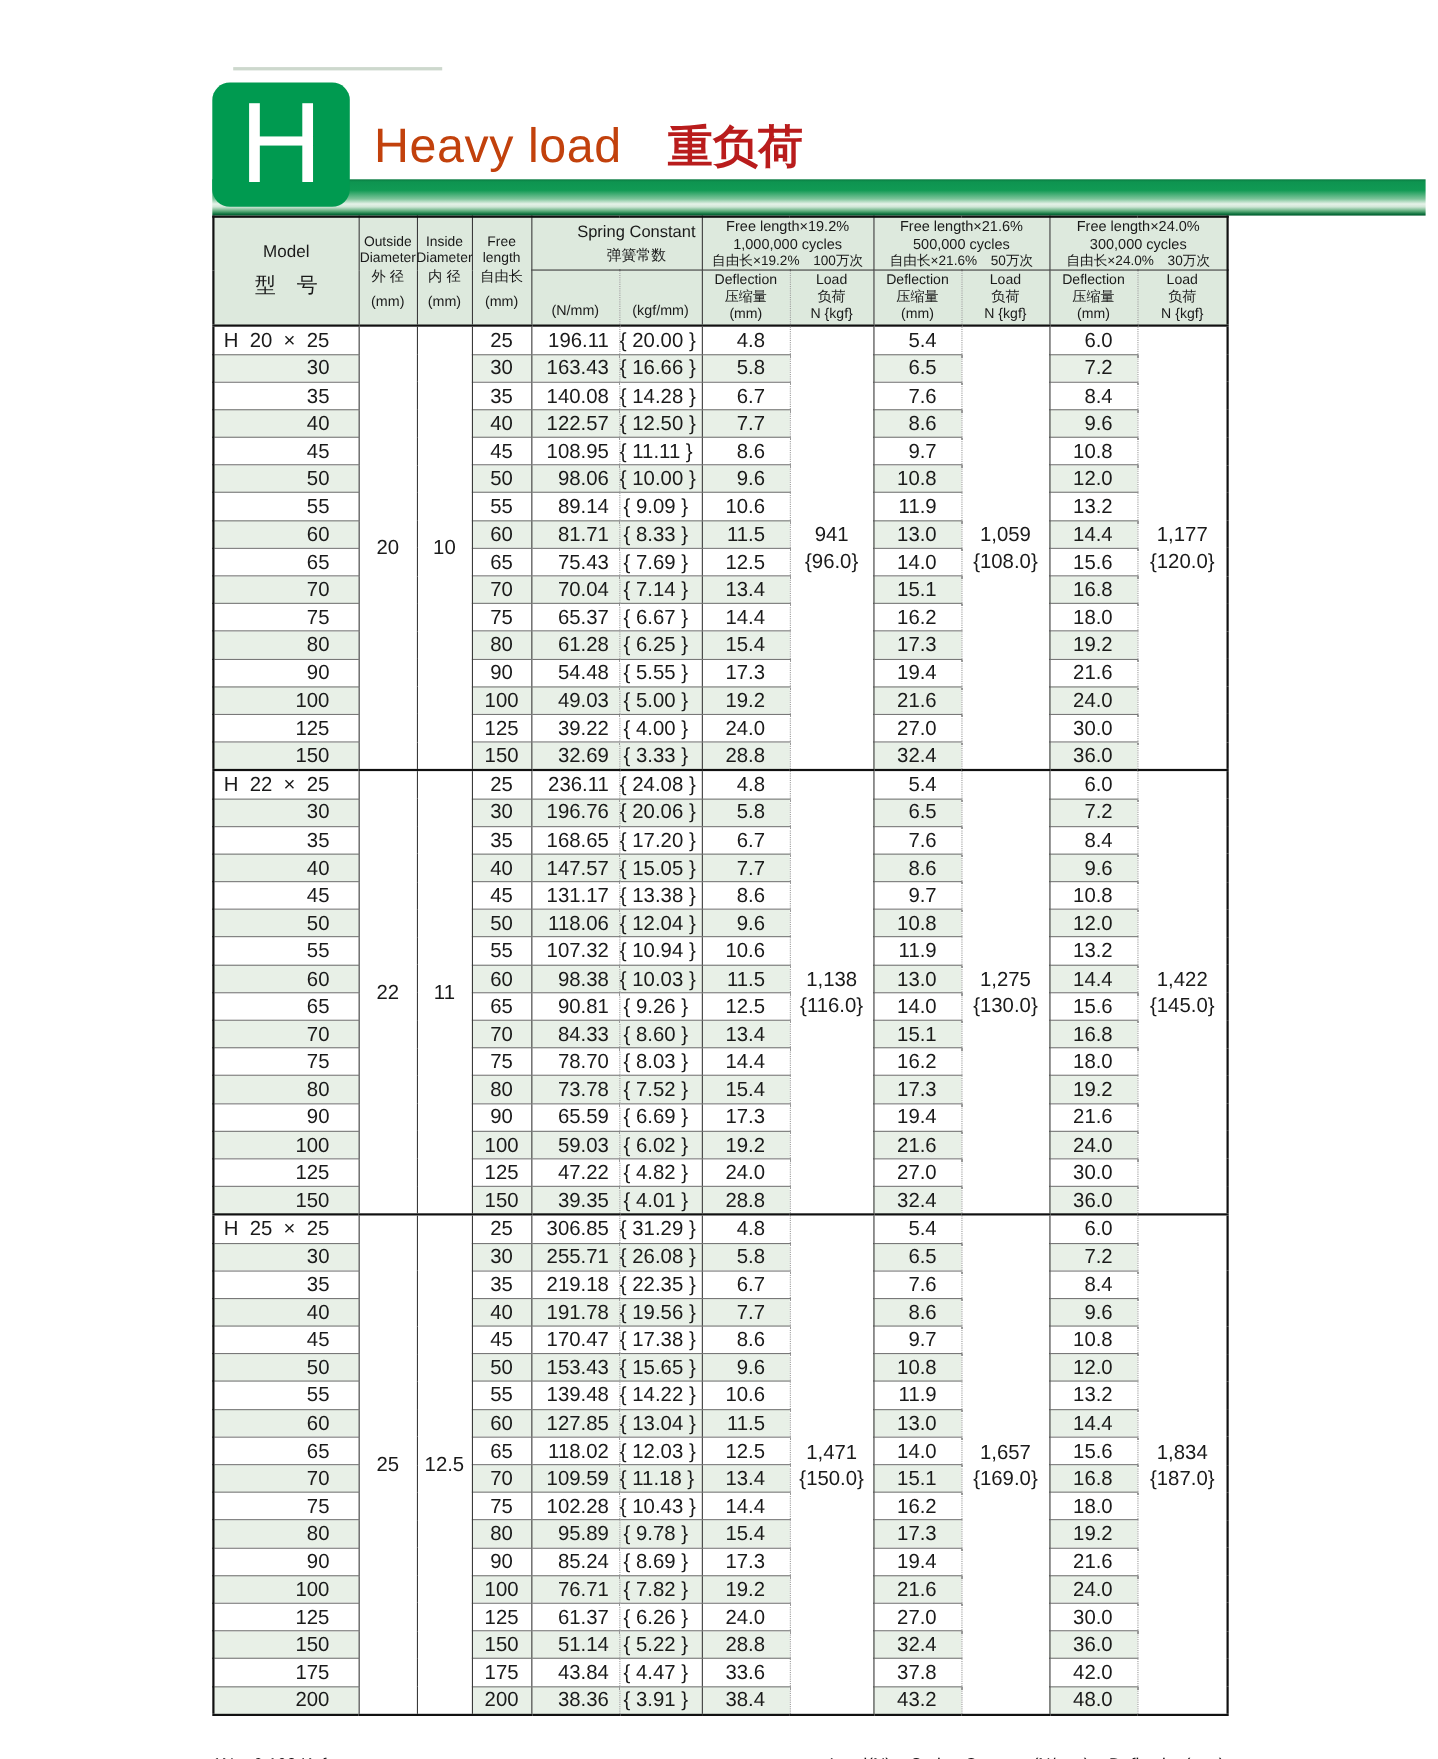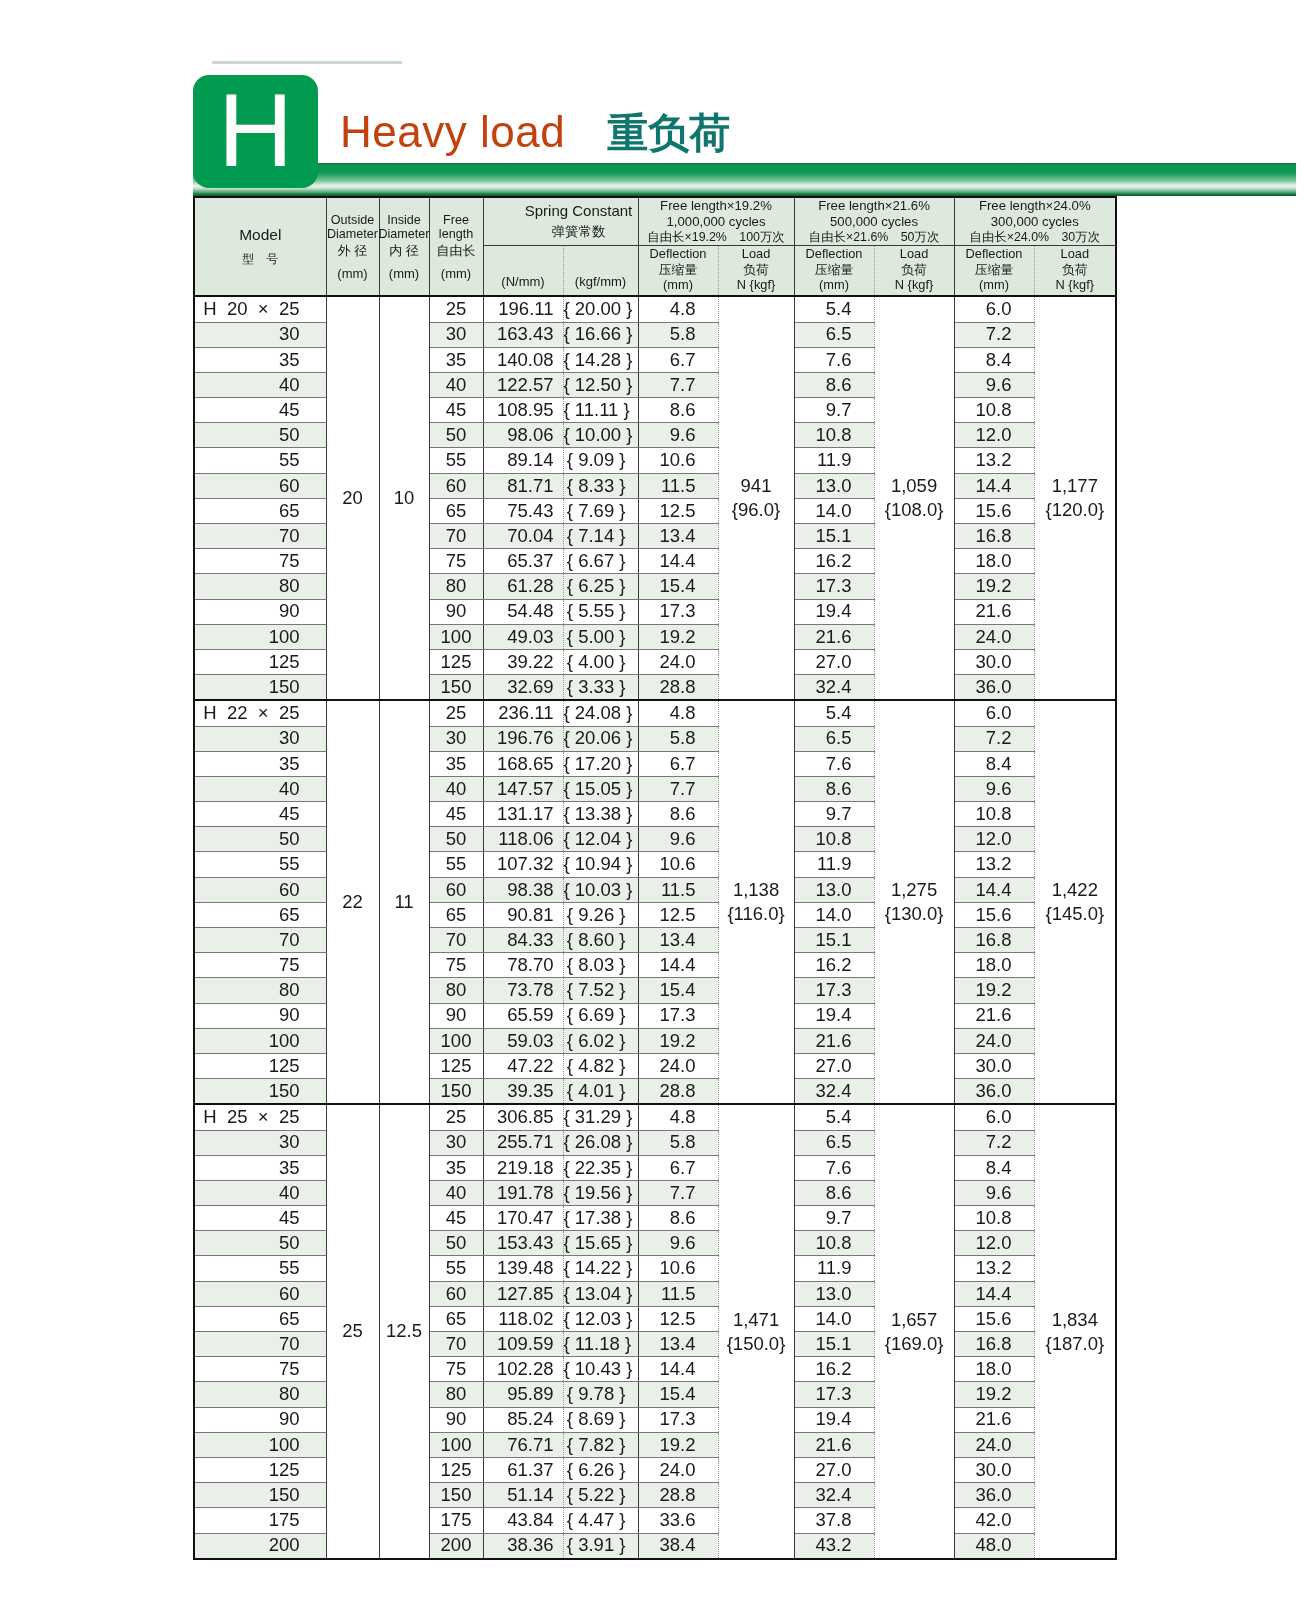--- a/index.html
+++ b/index.html
@@ -15,37 +15,37 @@
     background:linear-gradient(180deg,#0b7a41 0%,#0e9450 7%,#119a54 30%,#7dc49a 54%,#e6f2e9 68%,#cfe6d6 76%,#5aaa78 88%,#0a6f3b 96%,#085c31 100%);
   }
   .badge {
     position:absolute; left:193px; top:75px; width:125px; height:113px;
     background:#009a50; border-radius:16px;
     display:flex; align-items:center; justify-content:center; z-index:2;
   }
   .badge-letter { color:#fff; font-size:104px; line-height:1; transform:translateY(-2px); }
   .titles { position:absolute; left:340px; top:106px; display:flex; align-items:baseline; gap:42px; z-index:2; }
   .title-en { font-size:44px; letter-spacing:0.5px; color:#c2410c; }
-  .title-zh { font-size:41px; font-weight:600; color:#0f766e; }
+  .title-zh { font-size:41px; font-weight:600; color:#b91c1c; }
 
   
   table.spring-table {
     position:absolute; left:193px; top:196px; width:922px;
     border-collapse:collapse; table-layout:fixed;
     border:2.5px solid #111;
   }
   th, td { padding:0; margin:0; }
   thead th { background:#dde9dd; font-weight:400; }
   tr.tier1 { height:46px; }
   tr.tier2 { height:45px; }
 
   .th-span { border-bottom:2px solid #111; }
   .h-model { border-right:1px solid #3a3a3a; }
   .h-model .l1 { font-size:15.5px; }
-  .h-model .l2 { font-size:12px; margin-top:7px; }
+  .h-model .l2 { font-size:19px; margin-top:7px; }
   .h-dim { border-right:1px solid #3a3a3a; }
   .h-dim .cellv, .h-model .cellv { display:flex; flex-direction:column; justify-content:center; align-items:center; height:87px;text-align:center; }
   .h-dim .en { font-size:12.6px; line-height:1.15; }
   .h-dim .zh { font-size:13px; margin-top:0; }
   .h-dim .unit { font-size:13px; margin-top:6px; }
   .h-sc { border-right:1px solid #3a3a3a; border-bottom:1px solid #3a3a3a;padding-left:36px; }
   .h-sc .l1 { font-size:15px; }
   .h-sc .l2 { font-size:13.5px; margin-top:4px; }
   .h-cycle { border-right:1px solid #3a3a3a; border-bottom:1px solid #3a3a3a; }
   .h-cycle div { font-size:13.2px; line-height:1.22; }

